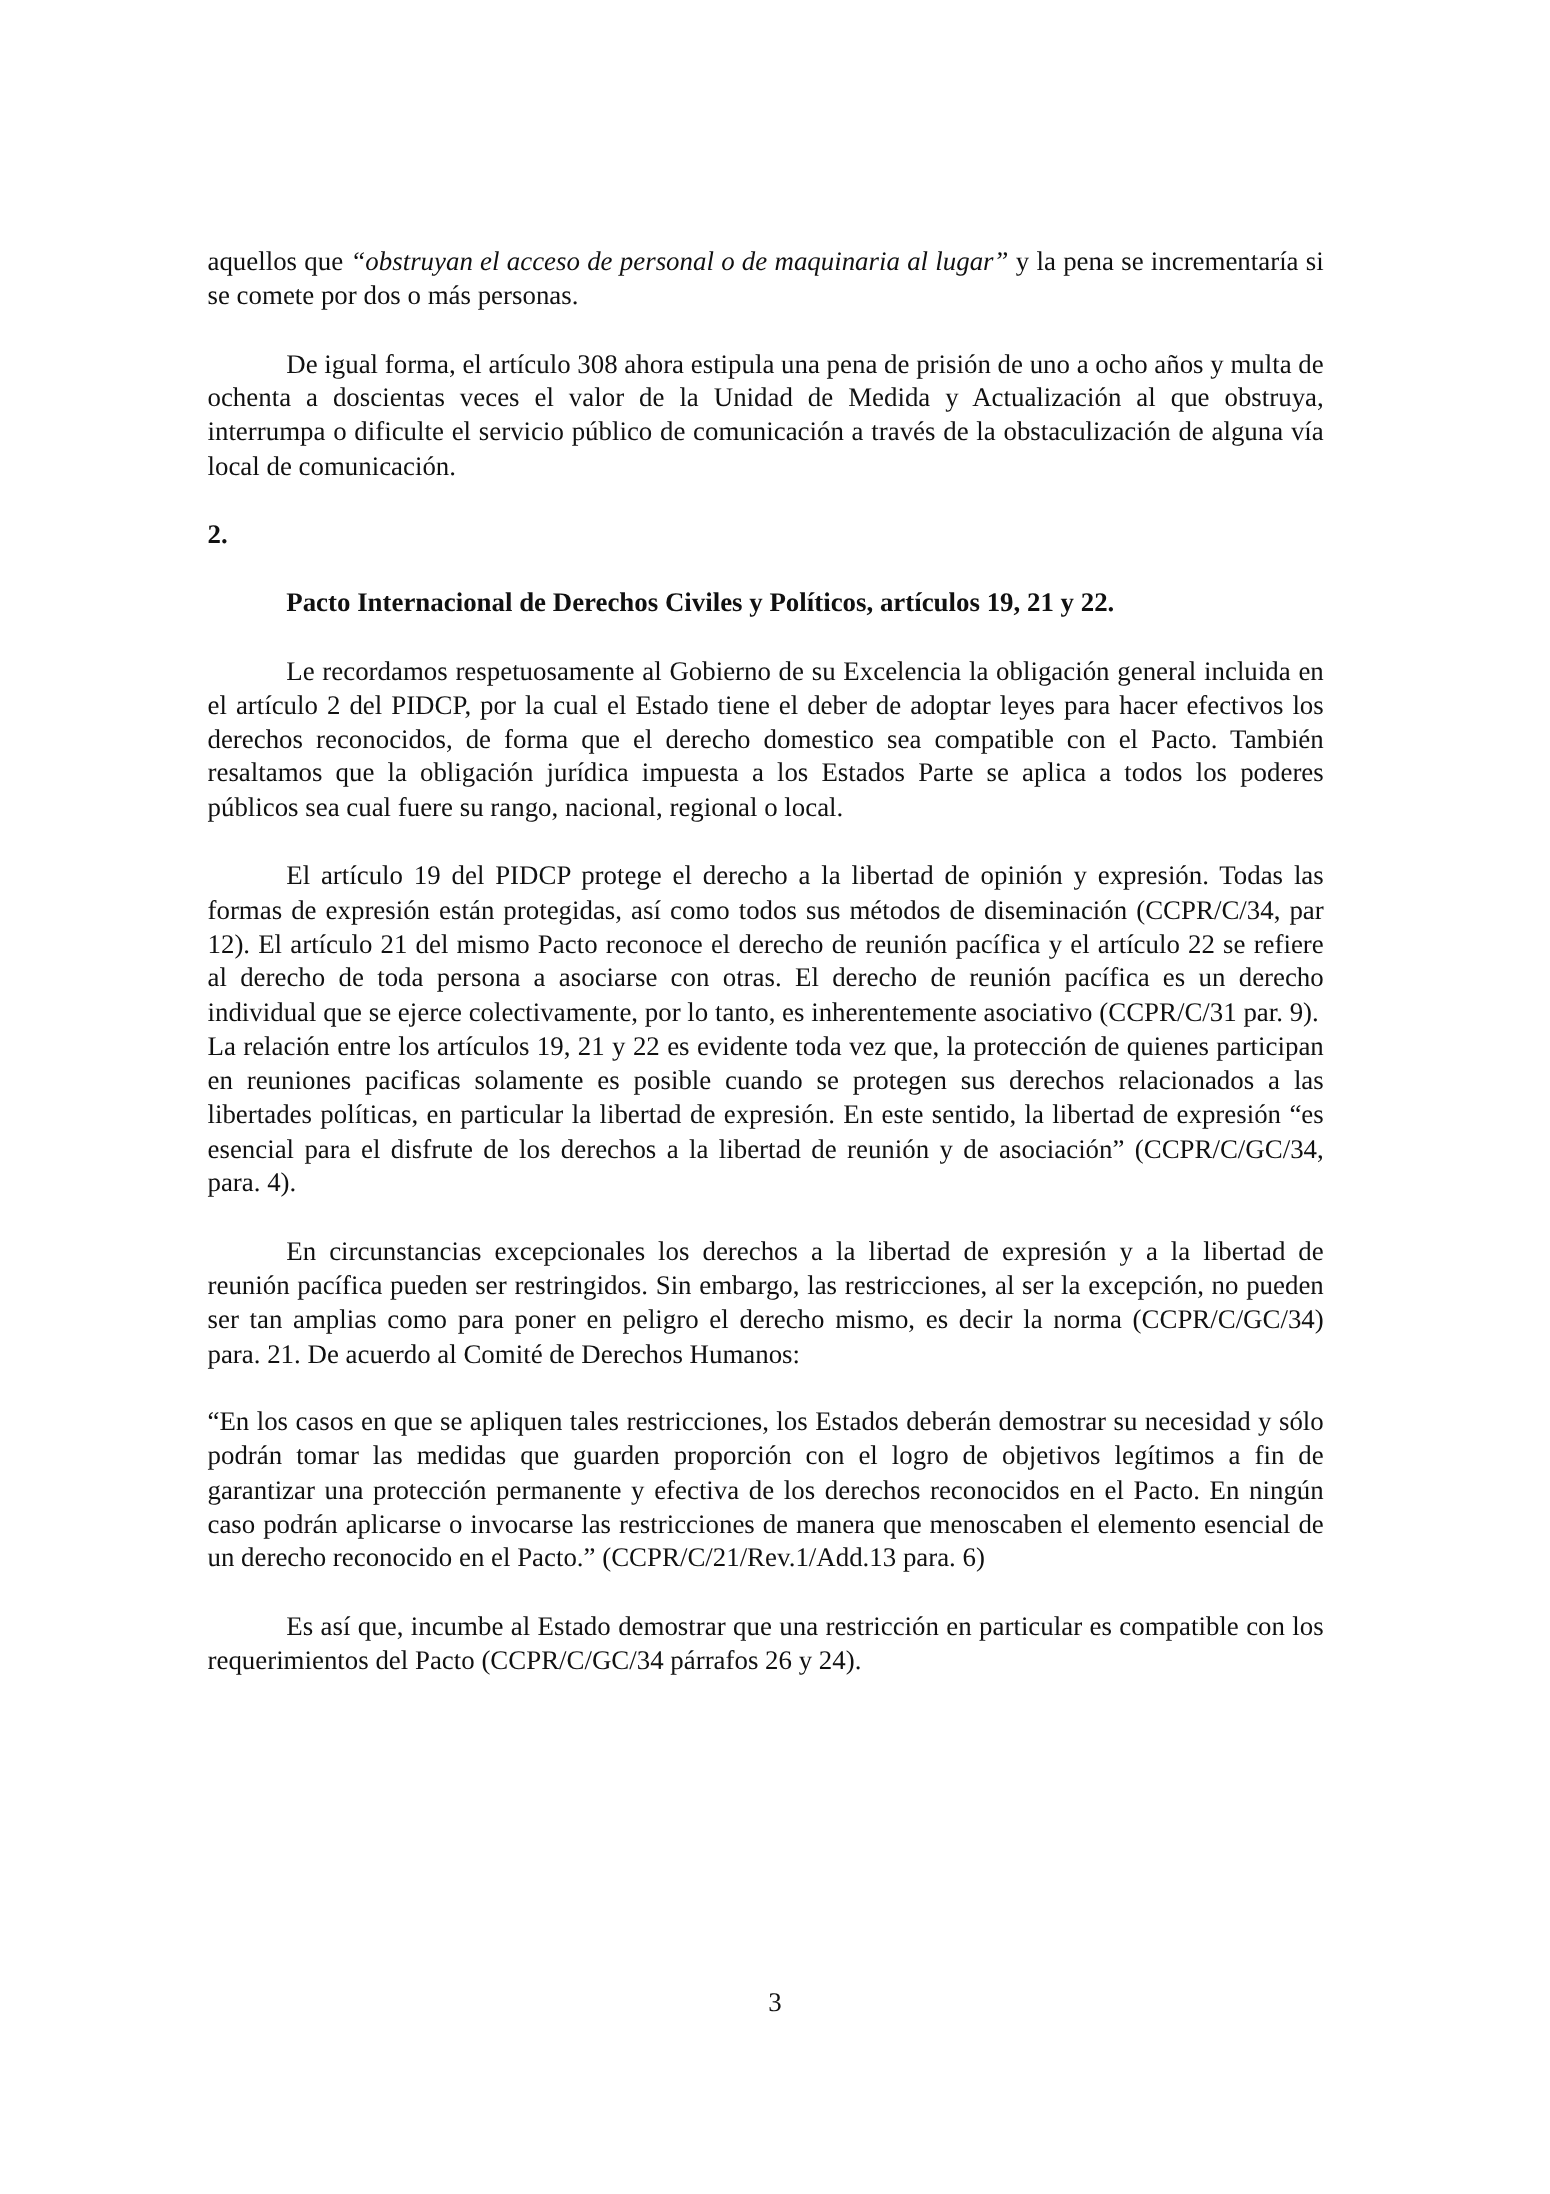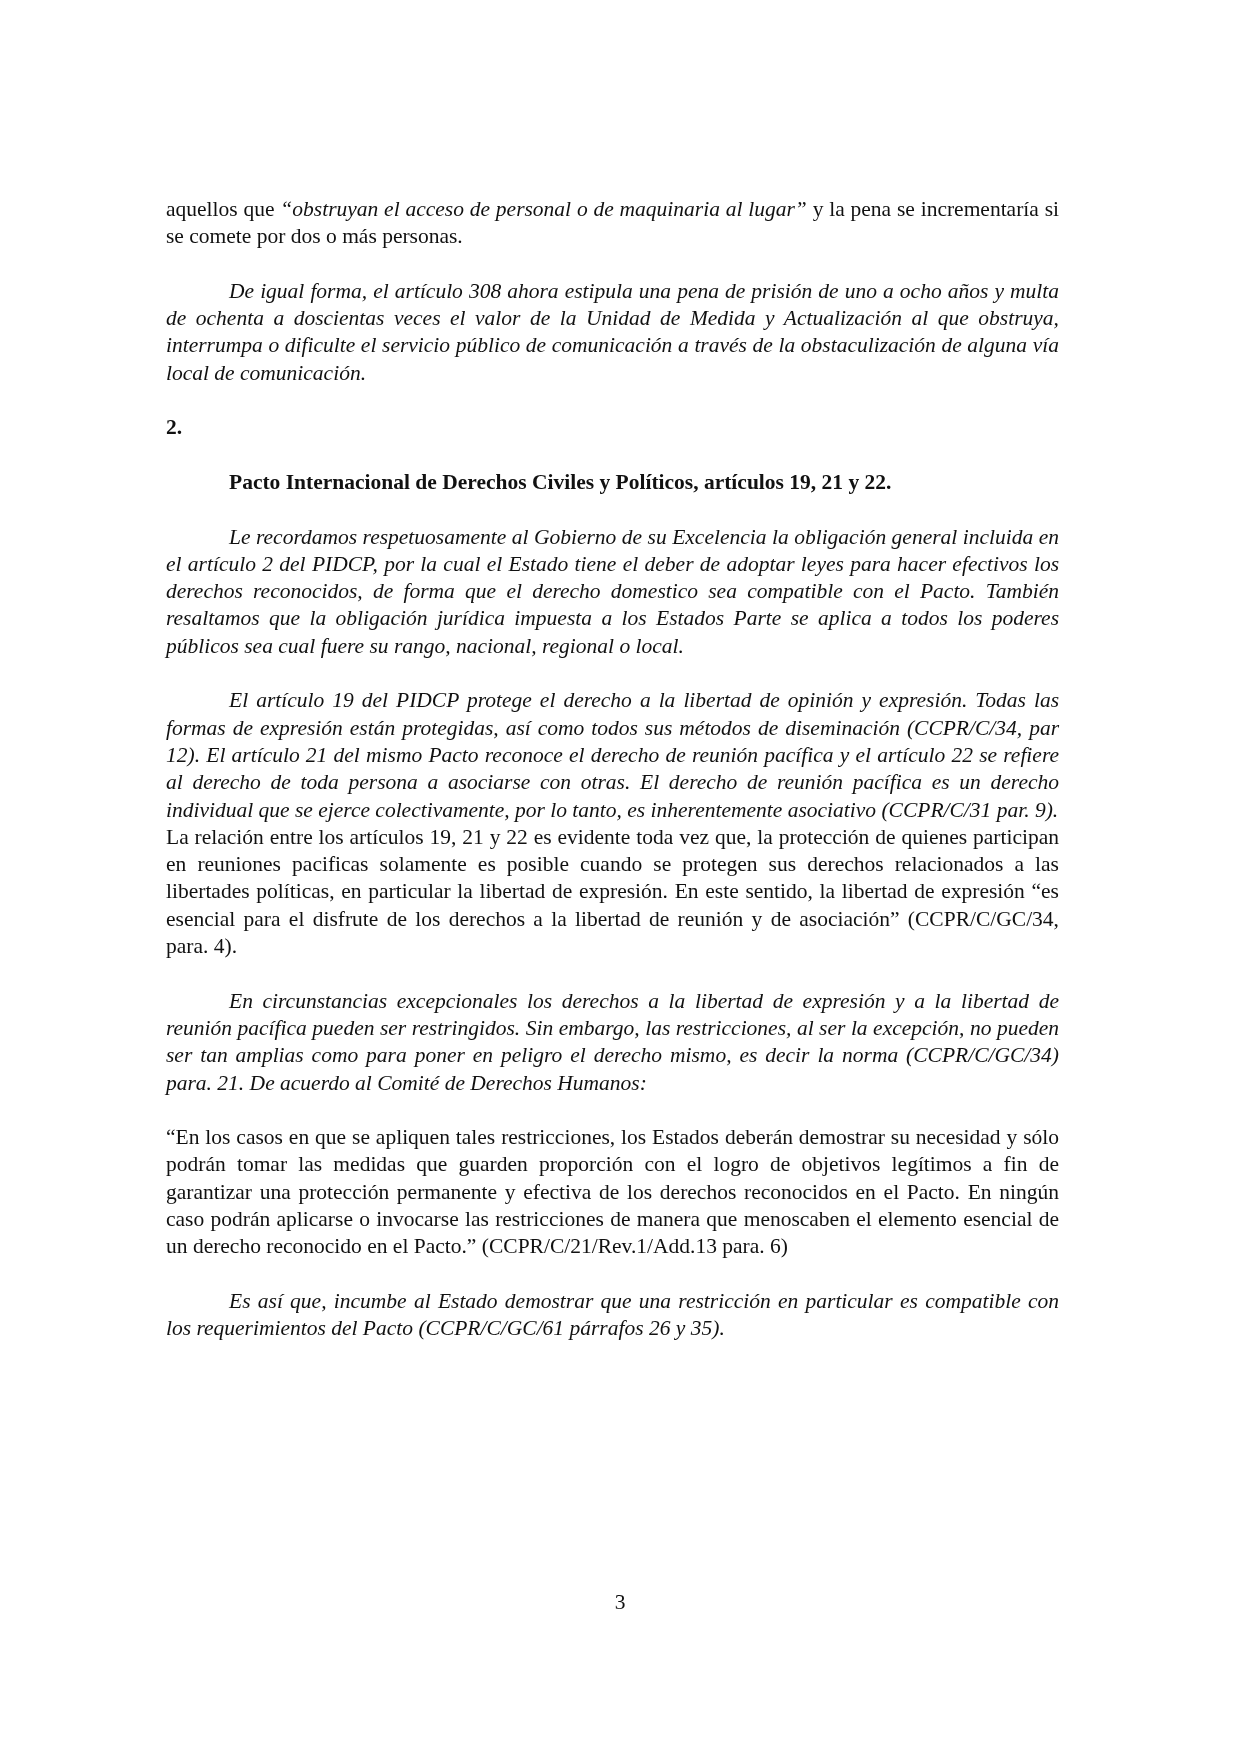--- a/index.html
+++ b/index.html
@@ -20,21 +20,21 @@
       left: 166px;
       top: 196px;
       width: 893px;
     }
     p {
       margin: 0;
       font-size: 21.5px;
       line-height: 27.3px;
       text-align: justify;
     }
-    .indent { text-indent: 63px; font-style: italic; }
+    .indent { text-indent: 63px; }
     .gap { margin-top: 27.3px; }
     .heading-row {
       font-size: 21.5px;
       line-height: 27.3px;
       font-weight: bold;
       display: flex;
     }
     .heading-num {
       width: 63px;
       flex: none;
@@ -76,17 +76,17 @@
   <p class="indent gap">Le recordamos respetuosamente al Gobierno de su Excelencia la obligación general incluida en el artículo 2 del PIDCP, por la cual el Estado tiene el deber de adoptar leyes para hacer efectivos los derechos reconocidos, de forma que el derecho domestico sea compatible con el Pacto. También resaltamos que la obligación jurídica impuesta a los Estados Parte se aplica a todos los poderes públicos sea cual fuere su rango, nacional, regional o local.</p>
 
   <p class="indent gap">El artículo 19 del PIDCP protege el derecho a la libertad de opinión y expresión. Todas las formas de expresión están protegidas, así como todos sus métodos de diseminación (CCPR/C/34, par 12). El artículo 21 del mismo Pacto reconoce el derecho de reunión pacífica y el artículo 22 se refiere al derecho de toda persona a asociarse con otras. El derecho de reunión pacífica es un derecho individual que se ejerce colectivamente, por lo tanto, es inherentemente asociativo (CCPR/C/31 par. 9).</p>
 
   <p>La relación entre los artículos 19, 21 y 22 es evidente toda vez que, la protección de quienes participan en reuniones pacificas solamente es posible cuando se protegen sus derechos relacionados a las libertades políticas, en particular la libertad de expresión. En este sentido, la libertad de expresión “es esencial para el disfrute de los derechos a la libertad de reunión y de asociación” (CCPR/C/GC/34, para. 4).</p>
 
   <p class="indent gap">En circunstancias excepcionales los derechos a la libertad de expresión y a la libertad de reunión pacífica pueden ser restringidos. Sin embargo, las restricciones, al ser la excepción, no pueden ser tan amplias como para poner en peligro el derecho mismo, es decir la norma (CCPR/C/GC/34) para. 21. De acuerdo al Comité de Derechos Humanos:</p>
 
   <p class="gap">“En los casos en que se apliquen tales restricciones, los Estados deberán demostrar su necesidad y sólo podrán tomar las medidas que guarden proporción con el logro de objetivos legítimos a fin de garantizar una protección permanente y efectiva de los derechos reconocidos en el Pacto. En ningún caso podrán aplicarse o invocarse las restricciones de manera que menoscaben el elemento esencial de un derecho reconocido en el Pacto.” (CCPR/C/21/Rev.1/Add.13 para. 6)</p>
 
-  <p class="indent gap">Es así que, incumbe al Estado demostrar que una restricción en particular es compatible con los requerimientos del Pacto (CCPR/C/GC/61 párrafos 26 y 35).</p>
+  <p class="indent gap">Es así que, incumbe al Estado demostrar que una restricción en particular es compatible con los requerimientos del Pacto (CCPR/C/GC/34 párrafos 26 y 24).</p>
 
 </div>
 
 <div class="page-number">3</div>
 
 </body></html>

